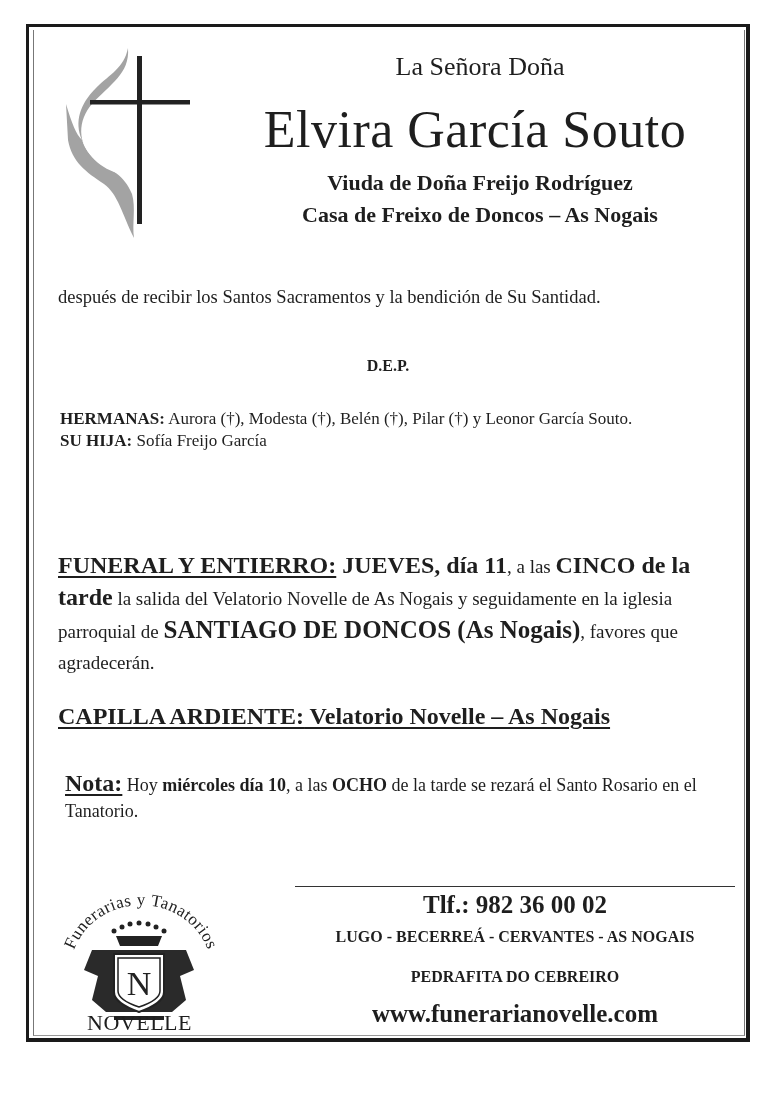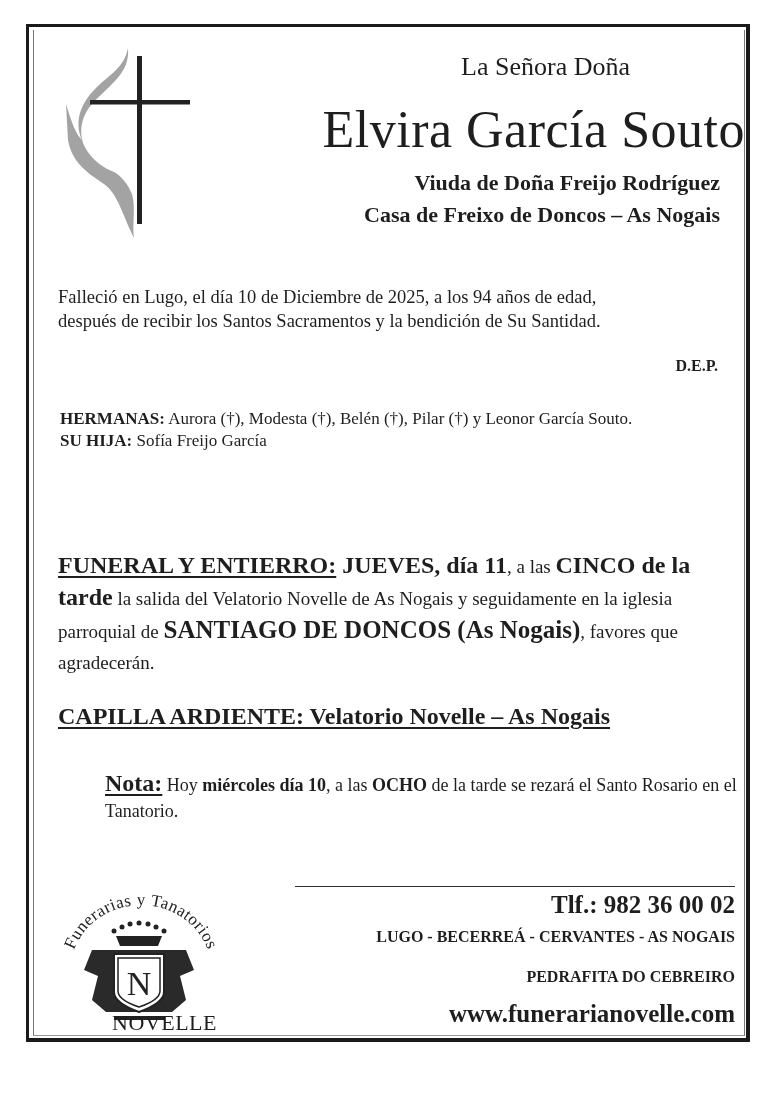--- a/index.html
+++ b/index.html
@@ -4,21 +4,21 @@
 <style>
   html, body { margin: 0; padding: 0; background: #ffffff; }
   body { width: 783px; height: 1107px; position: relative; overflow: hidden;
          font-family: "Liberation Serif", "DejaVu Serif", serif; color: #1e1e1e; }
   .frame-outer { position: absolute; left: 26px; top: 24px; width: 724px; height: 1018px;
                  border-top: 3px solid #1a1a1a; border-left: 3px solid #1a1a1a;
                  border-right: 4px solid #1a1a1a; border-bottom: 4px solid #1a1a1a; box-sizing: border-box; }
   .frame-inner { position: absolute; left: 33px; top: 30px; width: 712px; height: 1006px;
                  border-left: 1px solid #777; border-right: 1px solid #777; border-bottom: 1px solid #999; box-sizing: border-box; }
   .abs { position: absolute; white-space: nowrap; }
-  .center { text-align: right; }
+  .center { text-align: center; }
   .b { font-weight: bold; }
   .u { text-decoration: underline; text-underline-offset: 3px; text-decoration-thickness: 2px; }
 
   #cross-logo { position: absolute; left: 60px; top: 44px; width: 132px; height: 196px; }
 
   .intro { left: 330px; top: 52px; width: 300px; font-size: 26px; }
   .name { left: 205px; top: 100px; width: 540px; font-size: 52px; letter-spacing: 0.5px; }
   .widow { left: 240px; top: 170px; width: 480px; font-size: 22px; }
   .house { left: 240px; top: 202px; width: 480px; font-size: 22px; }
 
@@ -27,21 +27,21 @@
   .dep { left: 58px; top: 357px; width: 660px; font-size: 16px; }
 
   .family { left: 60px; top: 408px; width: 690px; font-size: 17px; line-height: 22px; white-space: normal; }
 
   .funeral { left: 58px; top: 550px; width: 680px; white-space: normal; font-size: 19px; line-height: 31px; }
   .funeral .big { font-size: 24px; font-weight: bold; }
   .funeral .xbig { font-size: 25px; font-weight: bold; }
 
   .capilla { left: 58px; top: 703px; width: 660px; font-size: 24px; font-weight: bold; }
 
-  .nota { left: 65px; top: 770px; width: 660px; white-space: normal; font-size: 18px; line-height: 26px; margin-left: 40px; }
+  .nota { left: 65px; top: 770px; width: 660px; white-space: normal; font-size: 18px; line-height: 26px; }
   .nota .lbl { font-size: 24px; font-weight: bold; }
 
   #novelle-logo { position: absolute; left: 52px; top: 880px; width: 175px; height: 160px; }
   .novelle-name { left: 62px; top: 1010px; width: 155px; font-size: 22px; letter-spacing: 0.5px; }
 
   .divider { position: absolute; left: 295px; top: 886px; width: 440px; height: 0; border-top: 1.5px solid #333; }
   .phone { left: 295px; top: 891px; width: 440px; font-size: 25px; }
   .cities { left: 295px; top: 928px; width: 440px; font-size: 16px; }
   .pedrafita { left: 295px; top: 968px; width: 440px; font-size: 16px; }
   .web { left: 295px; top: 1000px; width: 440px; font-size: 25px; }
@@ -59,21 +59,20 @@
   <rect x="77" y="12" width="5" height="168" fill="#222"></rect>
   <rect x="30" y="56" width="100" height="4.5" fill="#222"></rect>
 </svg>
 
 <div class="abs center intro">La Señora Doña</div>
 <div class="abs center name">Elvira García Souto</div>
 <div class="abs center b widow">Viuda de Doña Freijo Rodríguez</div>
 <div class="abs center b house">Casa de Freixo de Doncos – As Nogais</div>
 
 <div class="abs body-text died">
-  <div>Falleció en Lugo, el día 10 de Diciembre de 2025, a los 94 años de edad,</div>
   <div>después de recibir los Santos Sacramentos y la bendición de Su Santidad.</div>
 </div>
 <div class="abs center b dep">D.E.P.</div>
 
 <div class="abs family">
   <div>
     <span class="b">HERMANAS:</span><span> Aurora (†),  Modesta (†), Belén (†), Pilar (†)  y Leonor García Souto.</span>
   </div>
   <div>
     <span class="b">SU HIJA:</span><span> Sofía Freijo García</span>

